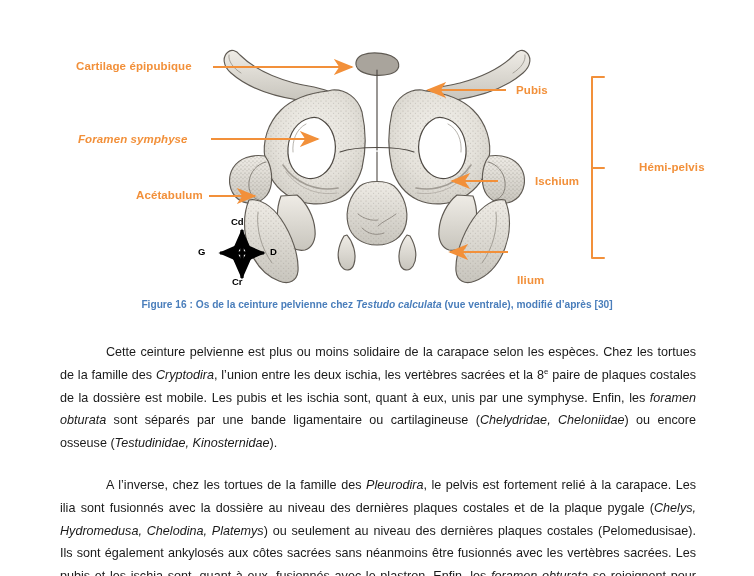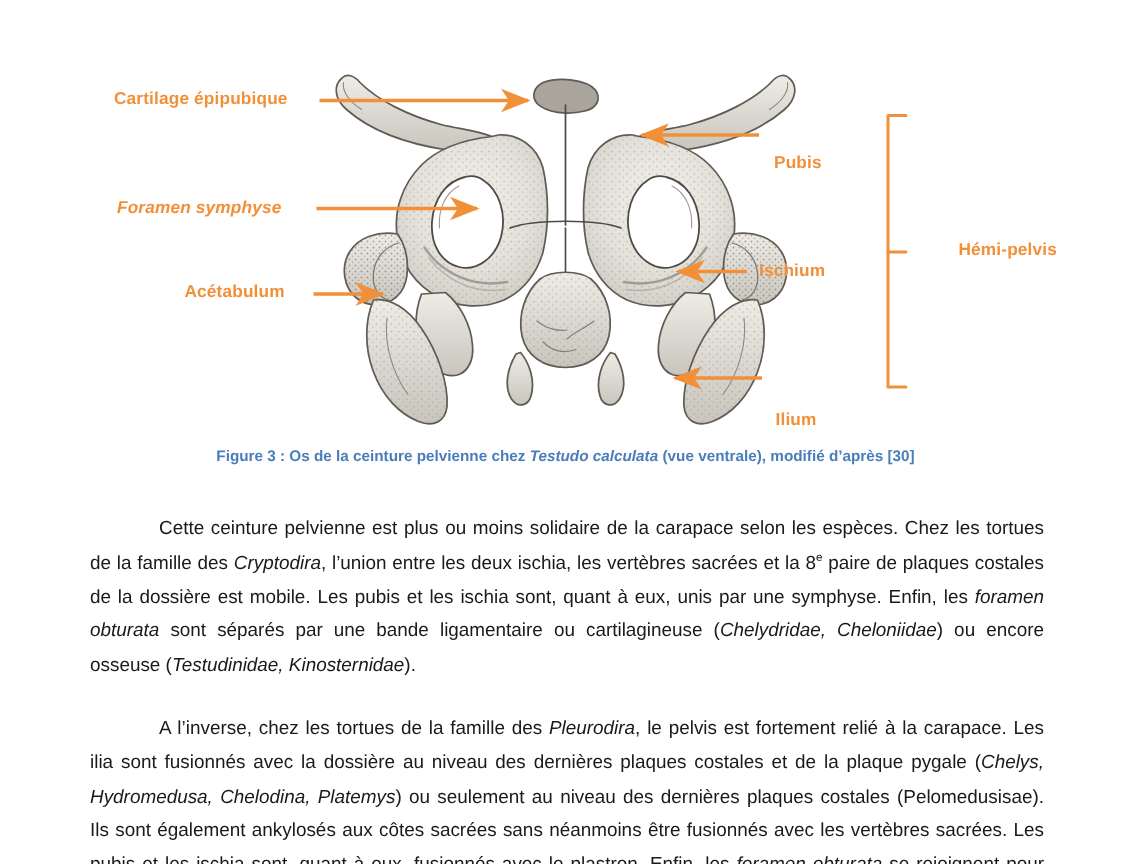--- a/index.html
+++ b/index.html
@@ -38,23 +38,23 @@
     font-weight: bold;
     font-size: 11.5px;
     color: #f2903a;
     white-space: nowrap;
     letter-spacing: 0.1px;
   }
   .lbl.italic { font-style: italic; }
 
   .lbl-cartilage { left: 76px; top: 60px; }
   .lbl-foramen   { left: 78px; top: 133px; }
-  .lbl-acetab    { left: 123px; top: 189px; }
-  .lbl-pubis     { left: 516px; top: 84px; margin-top: 19px; }
-  .lbl-ischium   { left: 506px; top: 175px; }
+  .lbl-acetab    { left: 136px; top: 189px; }
+  .lbl-pubis     { left: 516px; top: 84px; }
+  .lbl-ischium   { left: 506px; top: 175px; padding-left: 29px; }
   .lbl-ilium     { left: 517px; top: 246px; margin-top: 28px; }
   .lbl-hemi      { left: 639px; top: 161px; }
 
   
   #compass {
     position: absolute;
     left: 196px;
     top: 216px;
     width: 92px;
     height: 72px;
@@ -275,23 +275,37 @@
   </svg>
 
   <div class="lbl lbl-cartilage">Cartilage épipubique</div>
   <div class="lbl lbl-foramen italic">Foramen symphyse</div>
   <div class="lbl lbl-acetab">Acétabulum</div>
   <div class="lbl lbl-pubis">Pubis</div>
   <div class="lbl lbl-ischium">Ischium</div>
   <div class="lbl lbl-ilium">Ilium</div>
   <div class="lbl lbl-hemi">Hémi-pelvis</div>
 
+  <div id="compass">
+    <svg width="92" height="72" viewBox="0 0 92 72" aria-hidden="true">
+      <g stroke="#000000" stroke-width="3.2" fill="none">
+        <line x1="46" y1="52" x2="46" y2="14" marker-end="url(#arrowBlk)"></line>
+        <line x1="46" y1="22" x2="46" y2="62" marker-end="url(#arrowBlk)"></line>
+        <line x1="62" y1="37" x2="24" y2="37" marker-end="url(#arrowBlk)"></line>
+        <line x1="30" y1="37" x2="68" y2="37" marker-end="url(#arrowBlk)"></line>
+      </g>
+    </svg>
+    <span class="cmp-txt cmp-cd">Cd</span>
+    <span class="cmp-txt cmp-cr">Cr</span>
+    <span class="cmp-txt cmp-g">G</span>
+    <span class="cmp-txt cmp-d">D</span>
+  </div>
 
   <div id="caption">
-    <span>Figure 3 : Os de la ceinture pelvienne chez </span><i>Testudo calculata</i><span> (vue ventrale), modifié d’après [30]</span>
+    <span>Figure 16 : Os de la ceinture pelvienne chez </span><i>Testudo calculata</i><span> (vue ventrale), modifié d’après [30]</span>
   </div>
 </div>
 
 <div id="body-text">
 
   <p><span>Cette ceinture pelvienne est plus ou moins solidaire de la carapace selon les espèces. Chez les tortues de la famille des </span><i>Cryptodira</i><span>, l’union entre les deux ischia, les vertèbres sacrées et la 8</span><sup>e</sup><span> paire de plaques costales de la dossière est mobile. Les pubis et les ischia sont, quant à eux, unis par une symphyse. Enfin, les </span><i>foramen obturata</i><span> sont séparés par une bande ligamentaire ou cartilagineuse (</span><i>Chelydridae, Cheloniidae</i><span>) ou encore osseuse (</span><i>Testudinidae, Kinosternidae</i><span>).</span></p>
 
   <p><span>A l’inverse, chez les tortues de la famille des </span><i>Pleurodira</i><span>, le pelvis est fortement relié à la carapace. Les ilia sont fusionnés avec la dossière au niveau des dernières plaques costales et de la plaque pygale (</span><i>Chelys, Hydromedusa, Chelodina, Platemys</i><span>) ou seulement au niveau des dernières plaques costales (Pelomedusisae). Ils sont également ankylosés aux côtes sacrées sans néanmoins être fusionnés avec les vertèbres sacrées. Les pubis et les ischia sont, quant à eux, fusionnés avec le plastron. Enfin, les </span><i>foramen obturata</i><span> se rejoignent pour former un seul foramen plus large.</span></p>
 </div>
 

